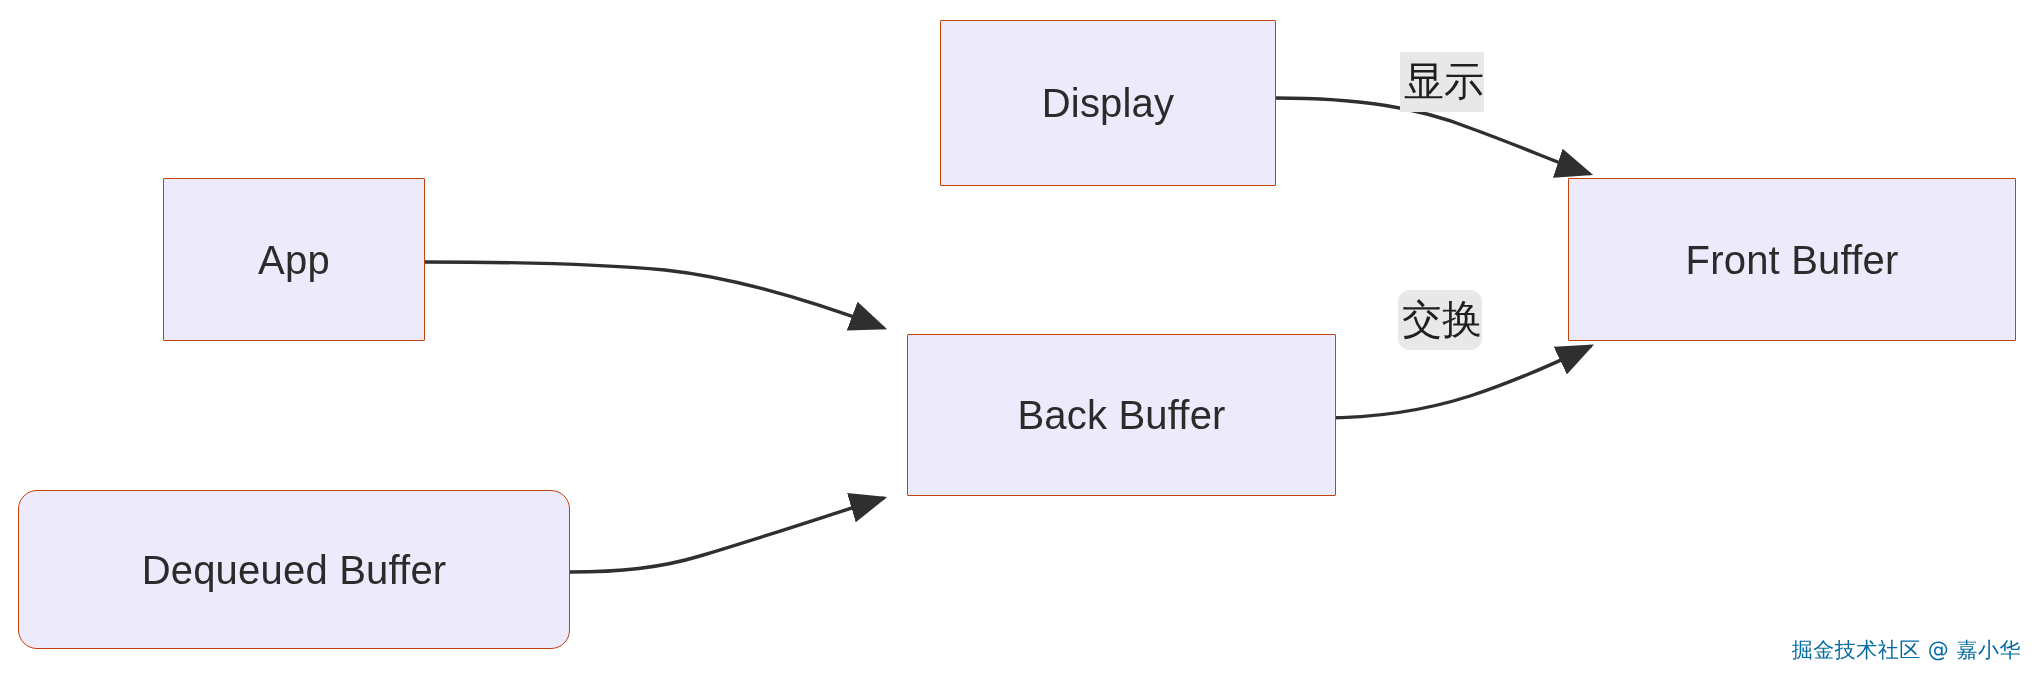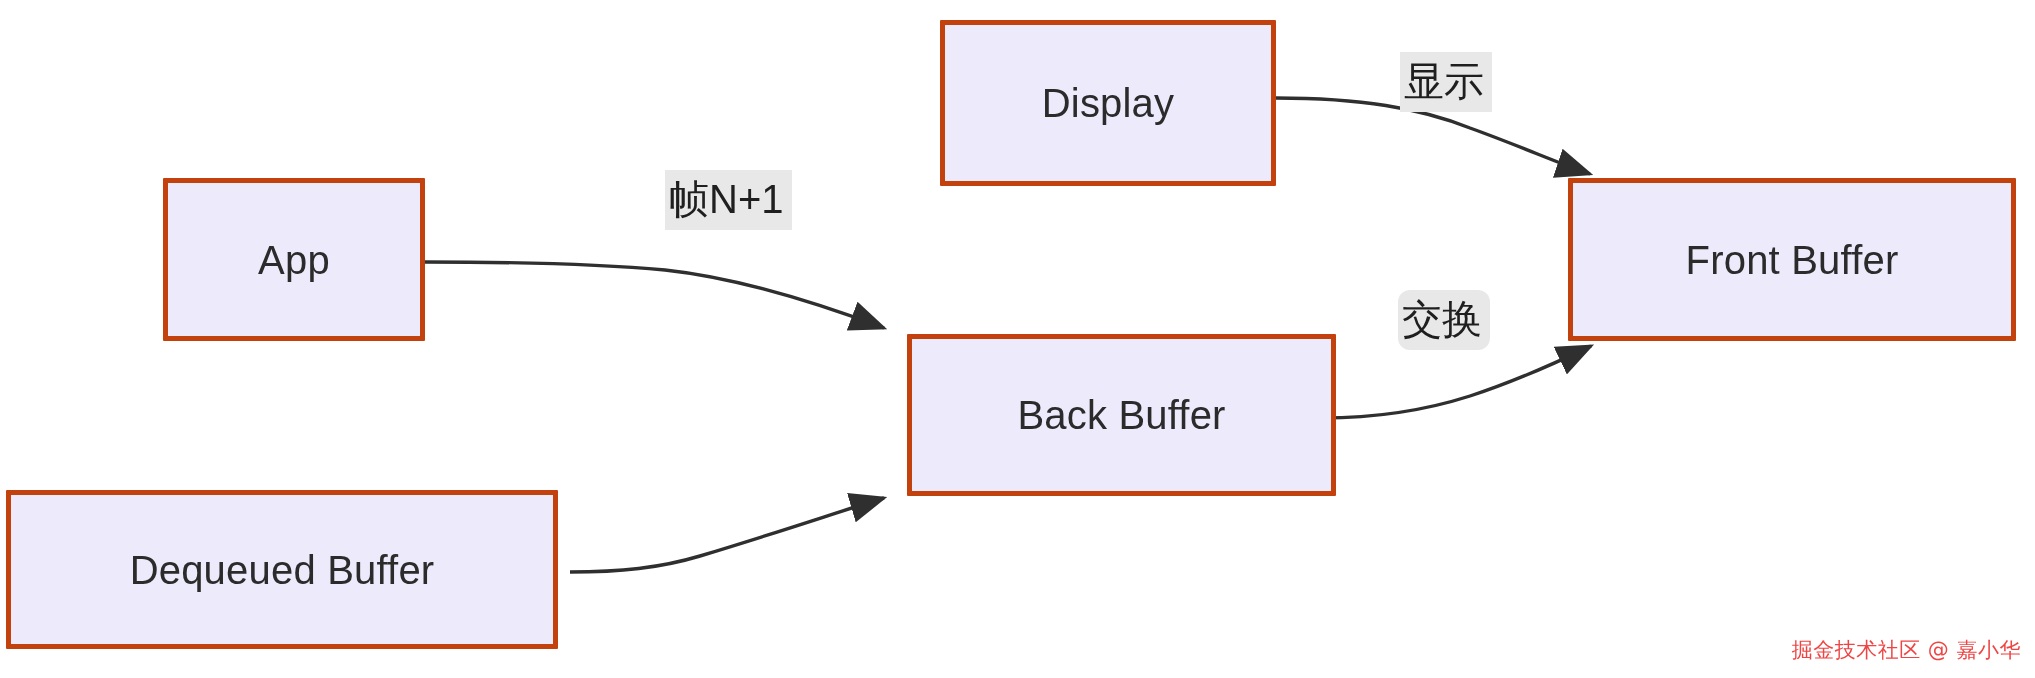--- a/index.html
+++ b/index.html
@@ -22,21 +22,21 @@
     position: absolute;
     left: 0;
     top: 0;
     width: 2035px;
     height: 678px;
   }
   .node {
     position: absolute;
     box-sizing: border-box;
     background: #ECEAFB;
-    border: 5px solid #c2410c;
+    border: 1px solid #c2410c;
     border-radius: 1px;
     display: flex;
     align-items: center;
     justify-content: center;
     z-index: 2;
   }
   .node-label {
     font-family: "Liberation Sans", "DejaVu Sans", sans-serif;
     font-size: 40px;
     font-weight: 400;
@@ -47,31 +47,31 @@
   }
   .edge-label {
     position: absolute;
     box-sizing: border-box;
     background: #E8E8E8;
     color: #1f1f1f;
     font-family: "Liberation Sans", "DejaVu Sans", sans-serif;
     font-size: 40px;
     font-weight: 400;
     line-height: 1;
-    padding: 9px 8px 11px 4px;
+    padding: 9px 0 11px 4px;
     white-space: nowrap;
     z-index: 3;
   }
   #watermark {
     position: absolute;
     right: 14px;
     bottom: 14px;
     font-family: "DejaVu Sans", "Liberation Sans", sans-serif;
     font-size: 21px;
-    color: #ef4444;
+    color: #0369a1;
     letter-spacing: 0.5px;
     white-space: nowrap;
     z-index: 4;
   }
 </style>
 </head>
 <body>
 
 <div id="diagram-root">
 
@@ -100,26 +100,25 @@
   </div>
 
   <div class="node" style="left:1568px; top:178px; width:448px; height:163px;">
     <span class="node-label">Front Buffer</span>
   </div>
 
   <div class="node" style="left:907px; top:334px; width:429px; height:162px;">
     <span class="node-label">Back Buffer</span>
   </div>
 
-  <div class="node" style="left:6px; top:490px; width:552px; height:159px;">
+  <div class="node" style="left:18px; top:490px; width:552px; height:159px;border-radius:19px;">
     <span class="node-label">Dequeued Buffer</span>
   </div>
 
   <div class="edge-label" style="left:1400px; top:52px;">显示</div>
 
-  <div class="edge-label" style="left:665px; top:170px;">帧N+1</div>
 
   <div class="edge-label" style="left:1398px; top:290px;border-radius:12px;">交换</div>
 
 
   <div id="watermark">掘金技术社区 @ 嘉小华</div>
 
 </div>
 
 </body></html>

